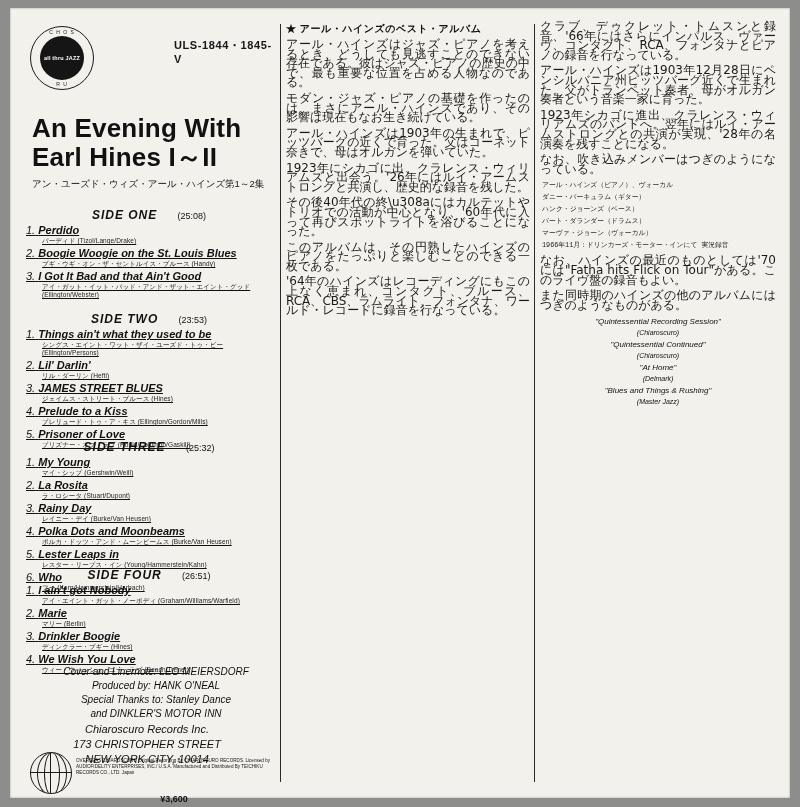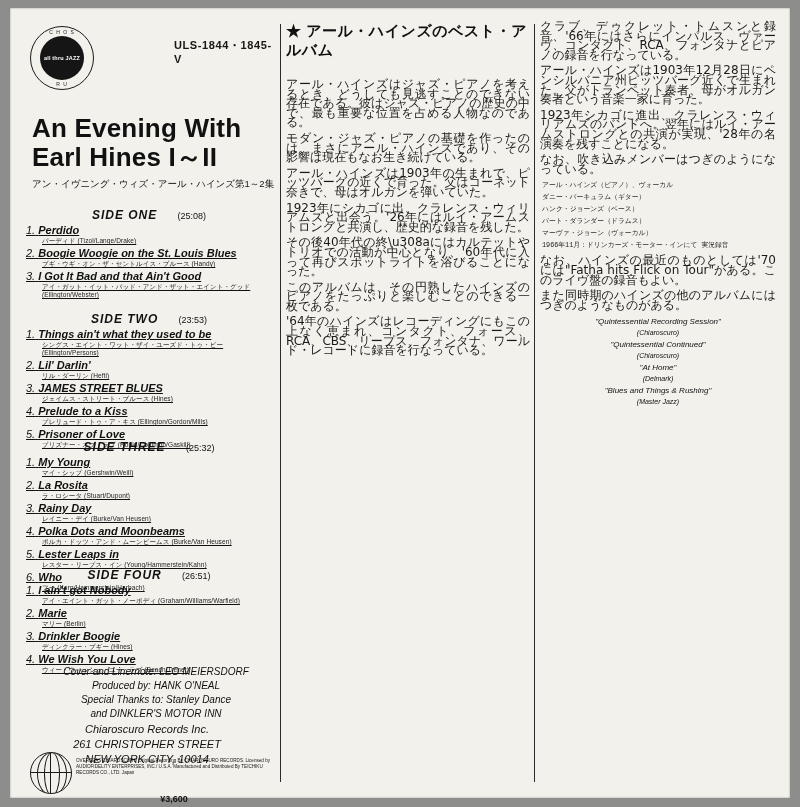--- a/index.html
+++ b/index.html
@@ -45,21 +45,21 @@
         line-height:15px;color:#111;text-align:center;}
   .globe{position:absolute;left:6px;top:730px;width:40px;height:40px;border-radius:50%;
          border:1px solid #1a1a1a;overflow:hidden;}
   .globe:before{content:"";position:absolute;left:-1px;top:19px;width:42px;height:1px;background:#1a1a1a;}
   .globe:after{content:"";position:absolute;left:19px;top:-1px;width:1px;height:42px;background:#1a1a1a;}
   .globe .arc{position:absolute;left:6px;top:-1px;width:28px;height:42px;border:1px solid #1a1a1a;border-radius:50%;}
   .globe .arc2{position:absolute;left:13px;top:-1px;width:14px;height:42px;border:1px solid #1a1a1a;border-radius:50%;}
   .fineprint{position:absolute;left:52px;top:736px;width:196px;font-size:4.6px;line-height:6px;color:#161616;}
   .price{position:absolute;left:52px;top:772px;width:196px;font-size:9px;color:#111;text-align:center;font-weight:bold;}
 
-  .jp-head{font-size:15px;font-weight:bold;color:#111;letter-spacing:.5px;margin:0 0 20px 0;}
+  .jp-head{font-size:10px;font-weight:bold;color:#111;letter-spacing:.5px;margin:0 0 4px 0;}
   .jp{font-size:12px;line-height:9.6px;color:#1a1a1a;text-align:justify;margin:0 0 6px 0;
       font-family:"DejaVu Sans", sans-serif;}
   .jp-list{font-size:6.8px;line-height:10px;color:#1a1a1a;margin:0 0 2px 2px;font-family:Liberation Mono, monospace;}
   .alb{font-size:8px;line-height:11px;color:#111;font-style:italic;text-align:center;margin:1px 0;}
   .alb small{font-size:7px;}
 </style>
 </head>
 <body>
 
 <div class="shot">
@@ -73,21 +73,21 @@
 
         <div class="logo">
           <div class="logo-top">C H O S</div>
           <div class="lg-in">all thru JAZZ</div>
           <div class="logo-bot">R U</div>
         </div>
 
         <div class="catalog">ULS-1844・1845-V</div>
 
         <div class="title">An Evening With Earl Hines I～II</div>
-        <div class="subtitle">アン・イヴニング・ウィズ・アール・ハインズ第1～2集</div>
+        <div class="subtitle">アン・ユーズド・ウィズ・アール・ハインズ第1～2集</div>
 
         <div class="side" style="top:186px;">
           <div class="side-head">
             <span>SIDE ONE</span>
             <span class="dur">(25:08)</span>
           </div>
           <div class="trk">
             <span>1.</span>
             <b>Perdido</b>
             <div class="credit">パーディド (Tizol/Lange/Drake)</div>
@@ -202,41 +202,41 @@
 
         <div class="prod">
           <div>Cover and Linernote: LEO MEIERSDORF</div>
           <div>Produced by: HANK O'NEAL</div>
           <div>Special Thanks to:   Stanley Dance</div>
           <div>and DINKLER'S MOTOR INN</div>
         </div>
 
         <div class="addr">
           <div>Chiaroscuro Records Inc.</div>
-          <div>261 CHRISTOPHER STREET</div>
+          <div>173 CHRISTOPHER STREET</div>
           <div>NEW YORK CITY,  10014</div>
         </div>
 
         <div class="globe">
           <div class="arc"></div>
           <div class="arc2"></div>
         </div>
         <div class="fineprint">OVERSEAS CHIAROSCURO  Original Recording By CHIAROSCURO RECORDS.  Licensed by AUDIOFIDELITY ENTERPRISES, INC./ U.S.A.  Manufactured and Distributed By TEICHIKU RECORDS CO., LTD. Japan</div>
         <div class="price">¥3,600</div>
       </div>
 
       <div class="col colB">
         <div class="jp-head">★ アール・ハインズのベスト・アルバム</div>
         <p class="jp">アール・ハインズはジャズ・ピアノを考えるとき、どうしても見逃すことのできない存在である。彼はジャズ・ピアノの歴史の中で、最も重要な位置を占める人物なのである。</p>
         <p class="jp">モダン・ジャズ・ピアノの基礎を作ったのは、まさにアール・ハインズであり、その影響は現在もなお生き続けている。</p>
         <p class="jp">アール・ハインズは1903年の生まれで、ピッツバーグの近くで育った。父はコーネット奈きで、母はオルガンを弾いていた。</p>
         <p class="jp">1923年にシカゴに出、クラレンス・ウィリアムズと出会う。'26年にはルイ・アームストロングと共演し、歴史的な録音を残した。</p>
         <p class="jp">その後40年代の終\u308aにはカルテットやトリオでの活動が中心となり、'60年代に入って再びスポットライトを浴びることになった。</p>
         <p class="jp">このアルバムは、その円熟したハインズのピアノをたっぷりと楽しむことのできる一枚である。</p>
-        <p class="jp">'64年のハインズはレコーディングにもこの上なく恵まれ、コンタクト、フォース、RCA、CBS、リープス、フォンタナ、ワールド・レコードに録音を行なっている。</p>
+        <p class="jp">'64年のハインズはレコーディングにもこの上なく恵まれ、コンタクト、ブルース、RCA、CBS、ラムライト、フォンタナ、ワールド・レコードに録音を行なっている。</p>
       </div>
 
       <div class="col colC">
         <p class="jp">クラブ、デゥクレット・トムスンと録音、'66年にはさらにインパルス、ヴァーヴ、コンタクト、RCA、フォンタナとピアノの録音を行なっている。</p>
         <p class="jp">アール・ハインズは1903年12月28日にペンシルバニア州ピッツバーグ近くで生まれた。父がトランペット奏者、母がオルガン奏者という音楽一家に育った。</p>
         <p class="jp">1923年シカゴに進出、クラレンス・ウィリアムズのバンドへ。翌年にはルイ・アームストロングとの共演が実現、'28年の名演奏を残すことになる。</p>
         <p class="jp">なお、吹き込みメンバーはつぎのようになっている。</p>
 
         <div class="jp-list">アール・ハインズ（ピアノ）、ヴォーカル</div>
         <div class="jp-list">ダニー・バーキュラム（ギター）</div>

